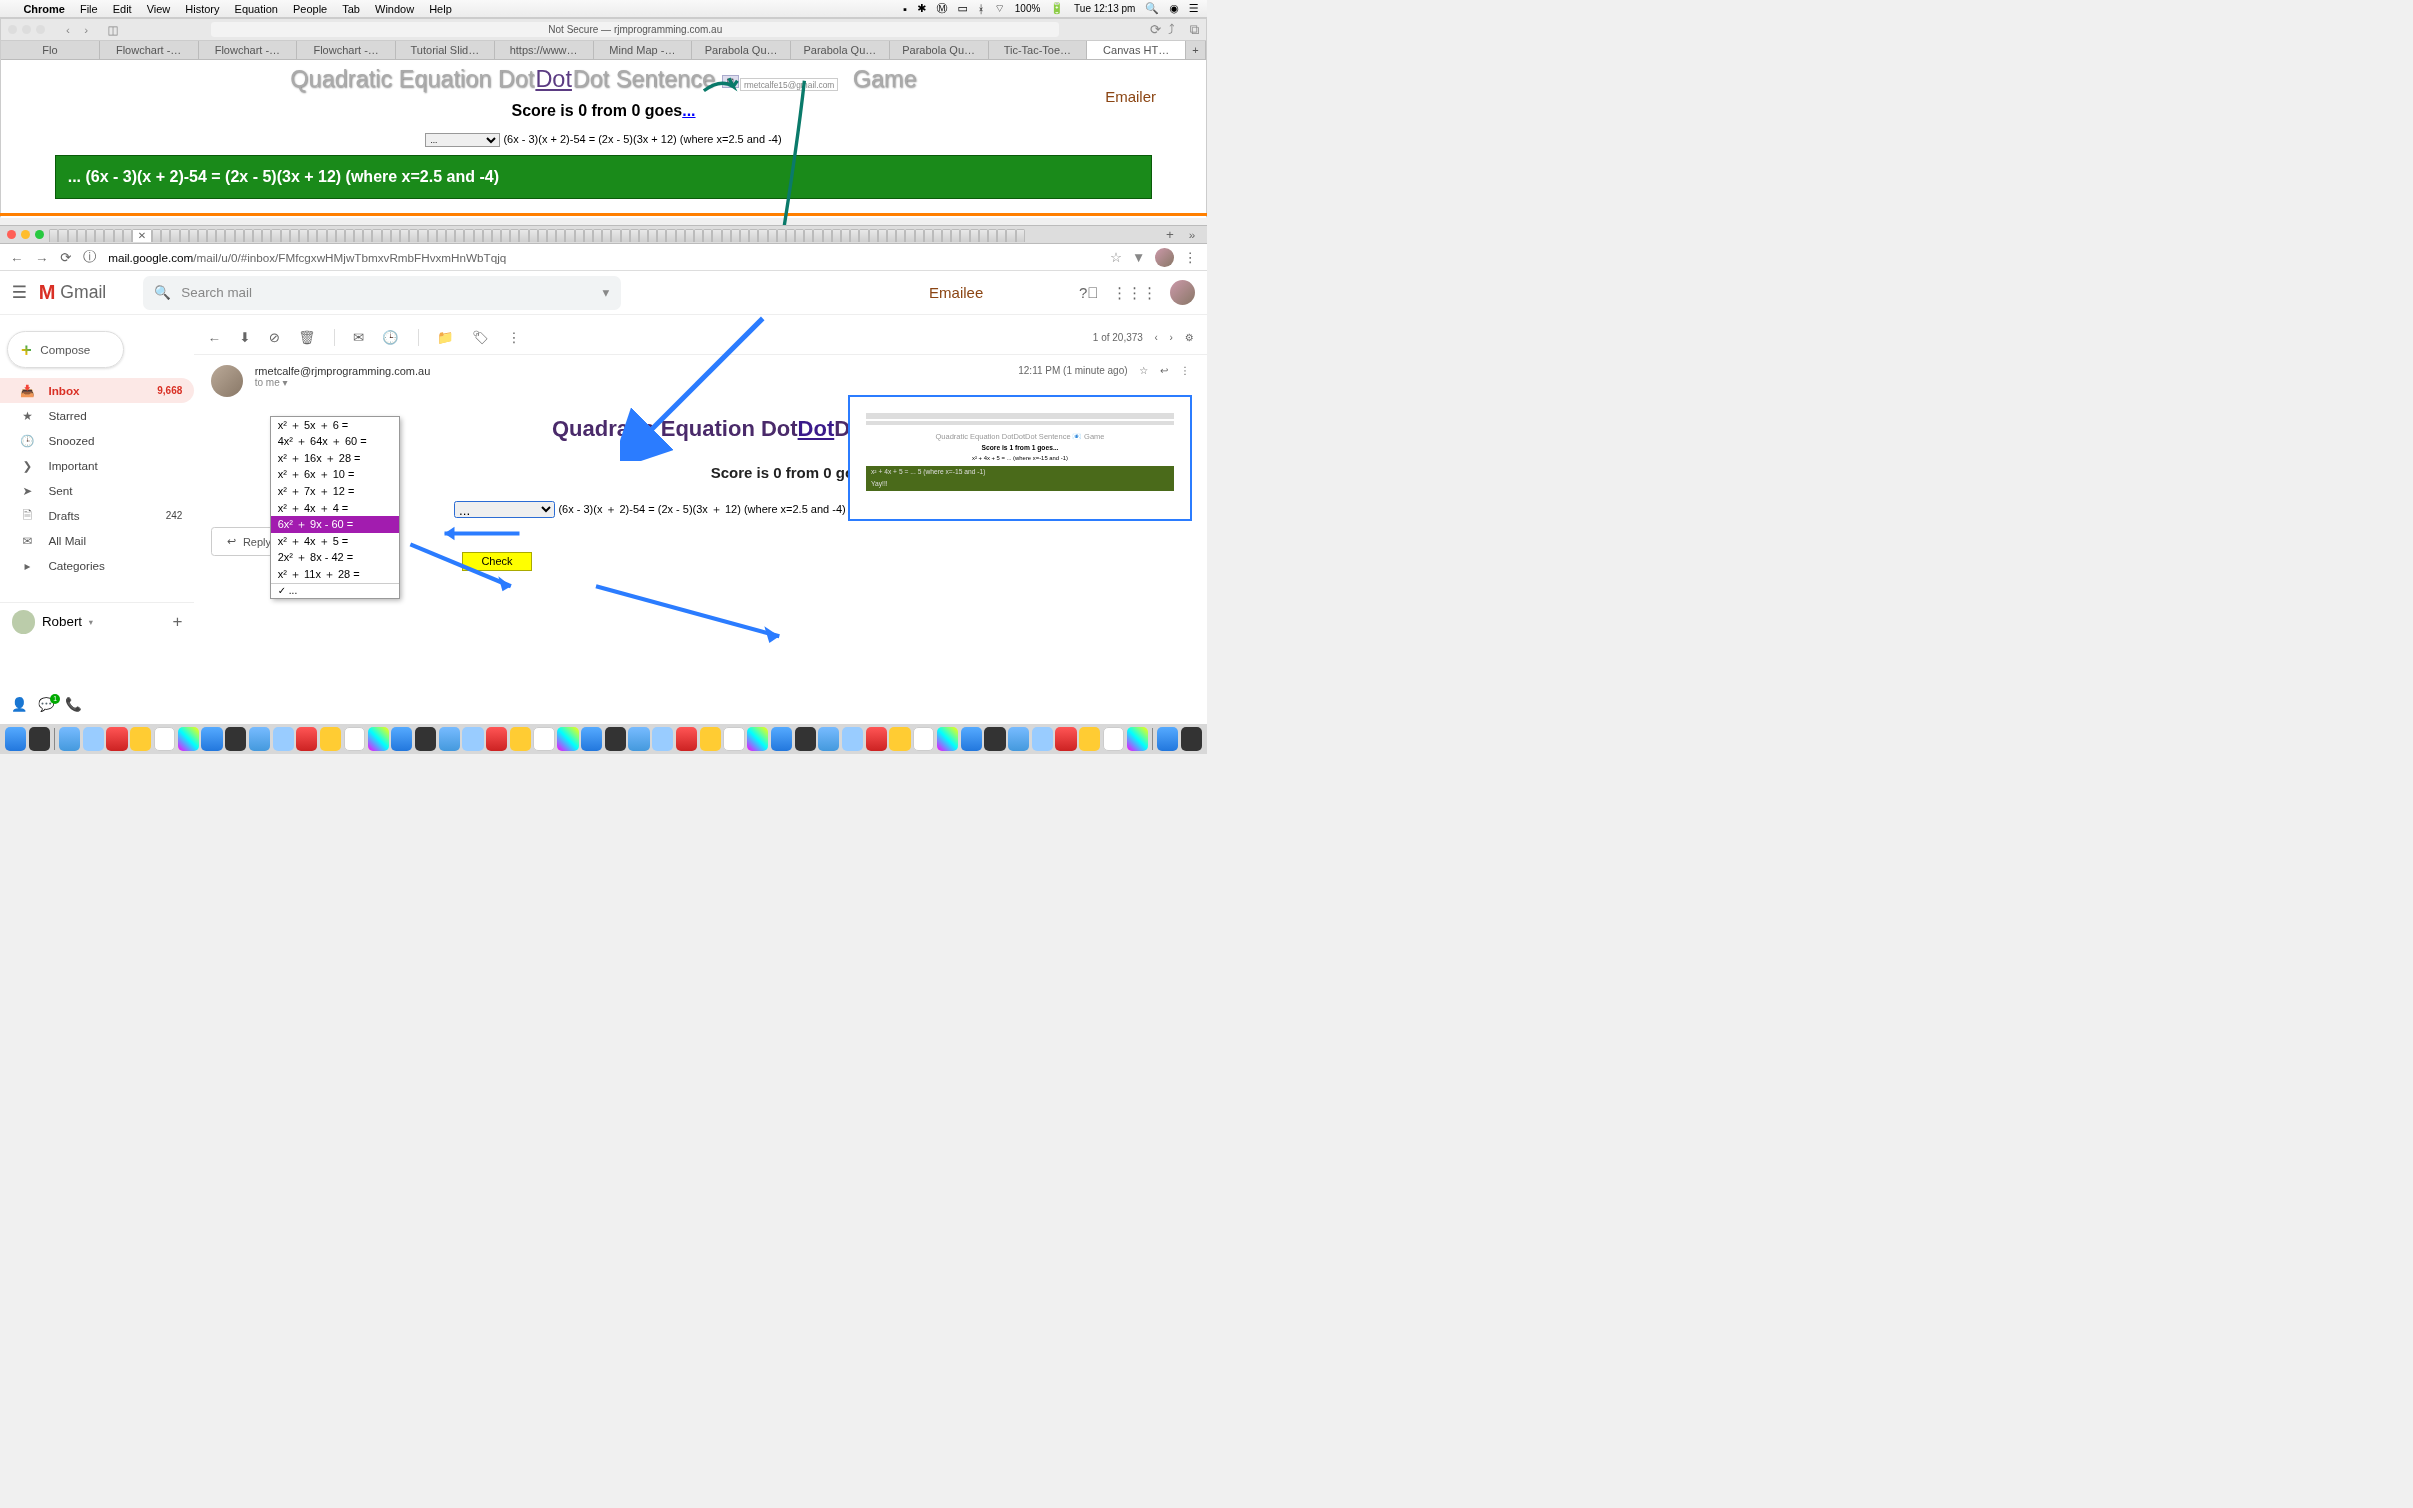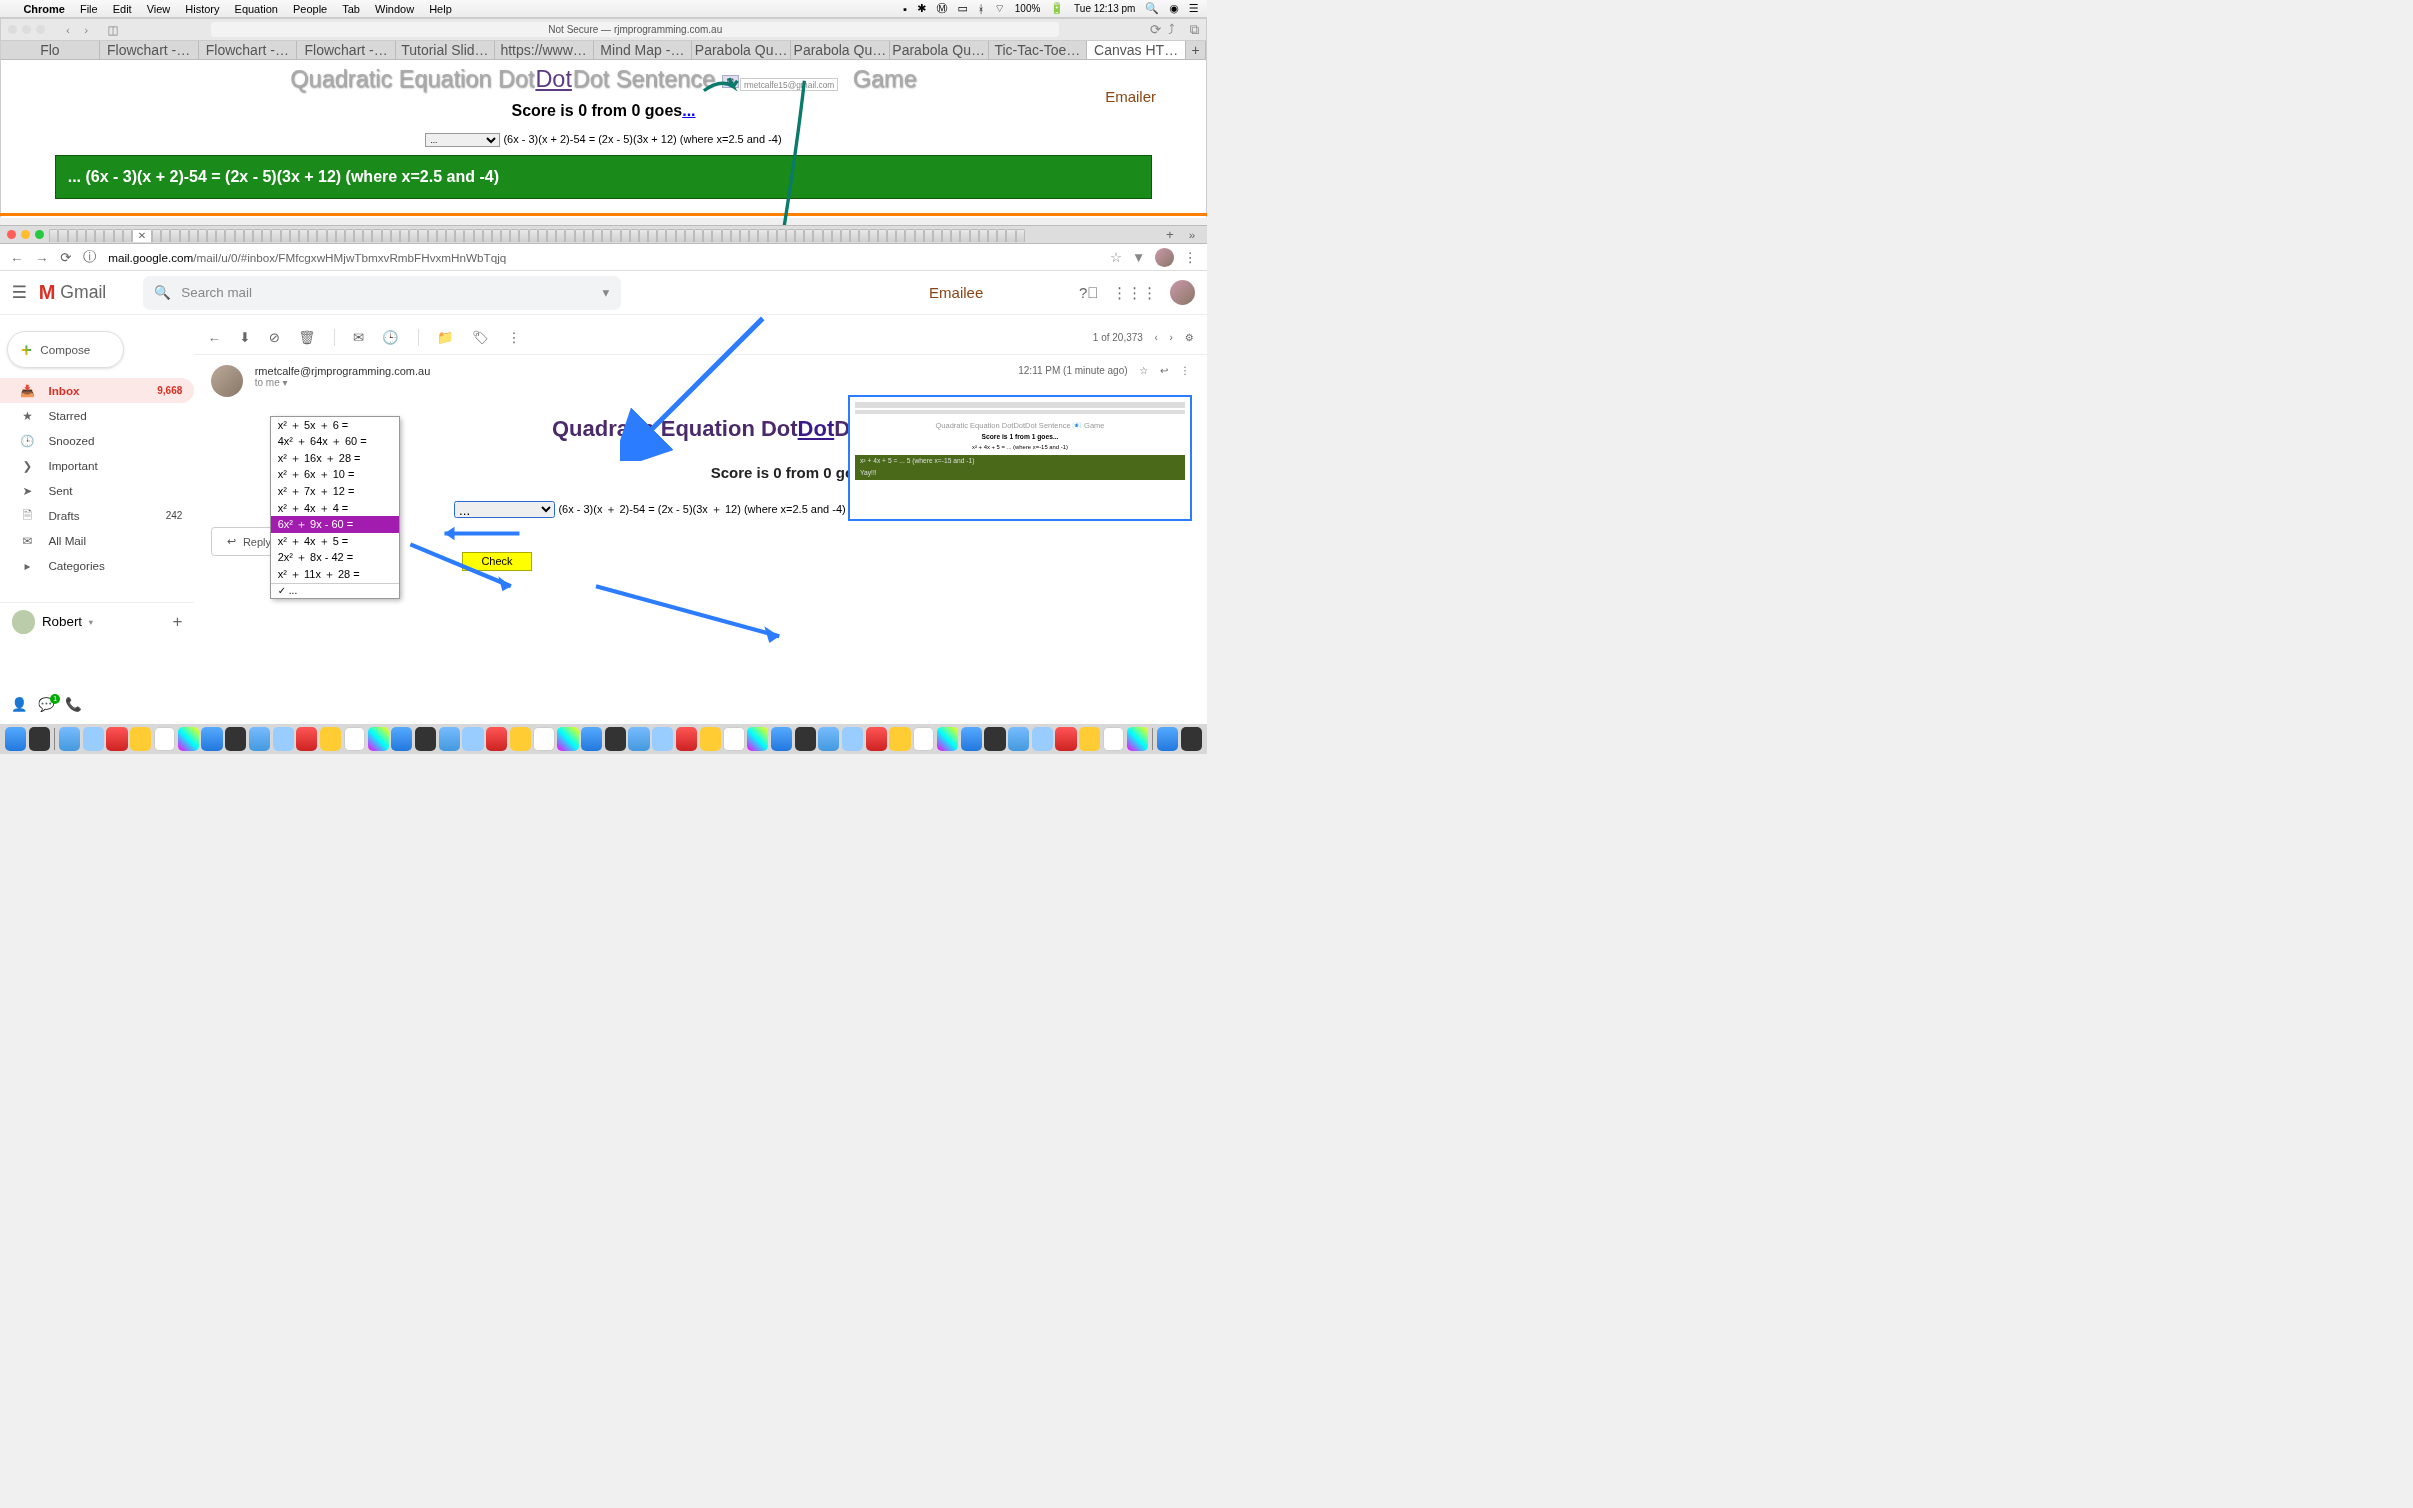--- a/index.html
+++ b/index.html
@@ -13,21 +13,21 @@
 
 
 .win1{position:absolute;top:18.4px;left:0;right:0;height:199px;background:#fff;border:0.8px solid #ccc}
 .win1-titlebar{height:22px;background:#e8e8e8;display:flex;align-items:center;padding:0 6.7px;gap:6.7px;border-bottom:0.8px solid #ccc}
 .traffic{display:flex;gap:5px}
 .traffic span{width:9.2px;height:9.2px;border-radius:50%;background:#ddd;display:inline-block}
 .win1-nav{display:flex;gap:3.4px;margin-left:8.4px}
 .win1-nav span{width:15px;height:15px;display:flex;align-items:center;justify-content:center;color:#888;font-size:11.7px}
 .win1-url{flex:1;margin:0 84px;text-align:center;background:#f3f3f3;border-radius:3.4px;height:15px;line-height:15px;font-size:10px;color:#555}
 .win1-tabs{height:18.4px;background:#ddd;display:flex;border-bottom:0.8px solid #bbb}
-.win1-tab{flex:1;border-right:0.8px solid #bbb;font-size:14px;color:#555;display:flex;align-items:center;justify-content:center;overflow:hidden;white-space:nowrap;background:#d8d8d8}
+.win1-tab{flex:1;border-right:0.8px solid #bbb;font-size:11px;color:#555;display:flex;align-items:center;justify-content:center;overflow:hidden;white-space:nowrap;background:#d8d8d8}
 .win1-tab.active{background:#fff}
 .win1-body{background:#fff;padding:5px 0;position:relative;height:158px}
 .page-title{text-align:center;font-size:23.5px;padding:1.7px 0}
 .page-title .t1{color:#aaa;text-shadow:0.8px 0.8px 1.7px #888}
 .page-title .dot-link{color:#5b3b82;text-decoration:underline;background:#fff;padding:0 0.8px}
 .page-title .email-badge{display:inline-block;width:17px;height:13.4px;background:#dde;border:0.8px solid #aac;vertical-align:middle;font-size:8.4px;line-height:11.7px}
 .page-title .email-text{font-size:8.4px;color:#888;border:0.8px solid #ccc;padding:0.8px 2.5px;margin-left:1.7px}
 .emailer-label{position:absolute;right:50px;top:28.5px;font-size:15px;color:#8b4513}
 .score{text-align:center;font-family:"Times New Roman",serif;font-size:16px;font-weight:bold;margin-top:6.7px}
 .score .dots-link{color:#00f;text-decoration:underline}
@@ -101,21 +101,21 @@
 .dd-bottom{border-top:0.8px solid #ccc;padding:1.7px 6.7px;font-size:10px}
 
 .inline-title{text-align:center;font-size:22px;font-weight:bold;color:#4a2a6a;margin-left:193px;margin-top:8.4px}
 .inline-title .dot2{text-decoration:underline;color:#3a1a8a}
 .inline-score{text-align:center;font-size:15px;font-weight:bold;margin-top:22px;margin-left:193px;color:#222}
 .inline-score .dl{color:#00d;text-decoration:underline}
 .sel-row{margin-top:20px;margin-left:243px;font-size:11px;display:flex;align-items:center;gap:3.4px}
 .sel-row select{width:101px;height:17px;border:1.7px solid #2b6cd4;border-radius:2.5px}
 .check-btn{display:inline-block;background:#ffff00;border:0.8px solid #aa0;padding:2.5px 18.4px;font-size:11px;margin-left:251px;margin-top:34px}
 
-.thumb{position:absolute;right:15px;bottom:50px;width:344px;height:126px;border:2.5px solid #2b7cff;background:#fff;font-size:5.9px;padding:5px;overflow:hidden}
+.thumb{position:absolute;right:15px;bottom:50px;width:344px;height:126px;border:2.5px solid #2b7cff;background:#fff;font-size:5.9px;padding:16px;overflow:hidden}
 .thumb .t-bar{height:6.7px;background:#ddd;margin-bottom:1.7px}
 .thumb .t-title{text-align:center;color:#999;font-size:7.5px;margin-top:6.7px}
 .thumb .t-score{text-align:center;font-size:6.7px;margin-top:3.4px;font-weight:bold}
 .thumb .t-green{background:#4a6a1a;color:#ddd;height:25px;margin-top:5px;padding:2.5px 5px;font-size:6.7px}
 
 .reply-row{position:absolute;bottom:15px;left:17px;display:flex;gap:10px}
 .reply-btn{border:0.8px solid #ccc;border-radius:3.4px;padding:6.7px 15px;font-size:11px;color:#555;display:flex;gap:6.7px;align-items:center;background:#fff}
 
 
 .blue-arrow{position:absolute;pointer-events:none;z-index:10}

